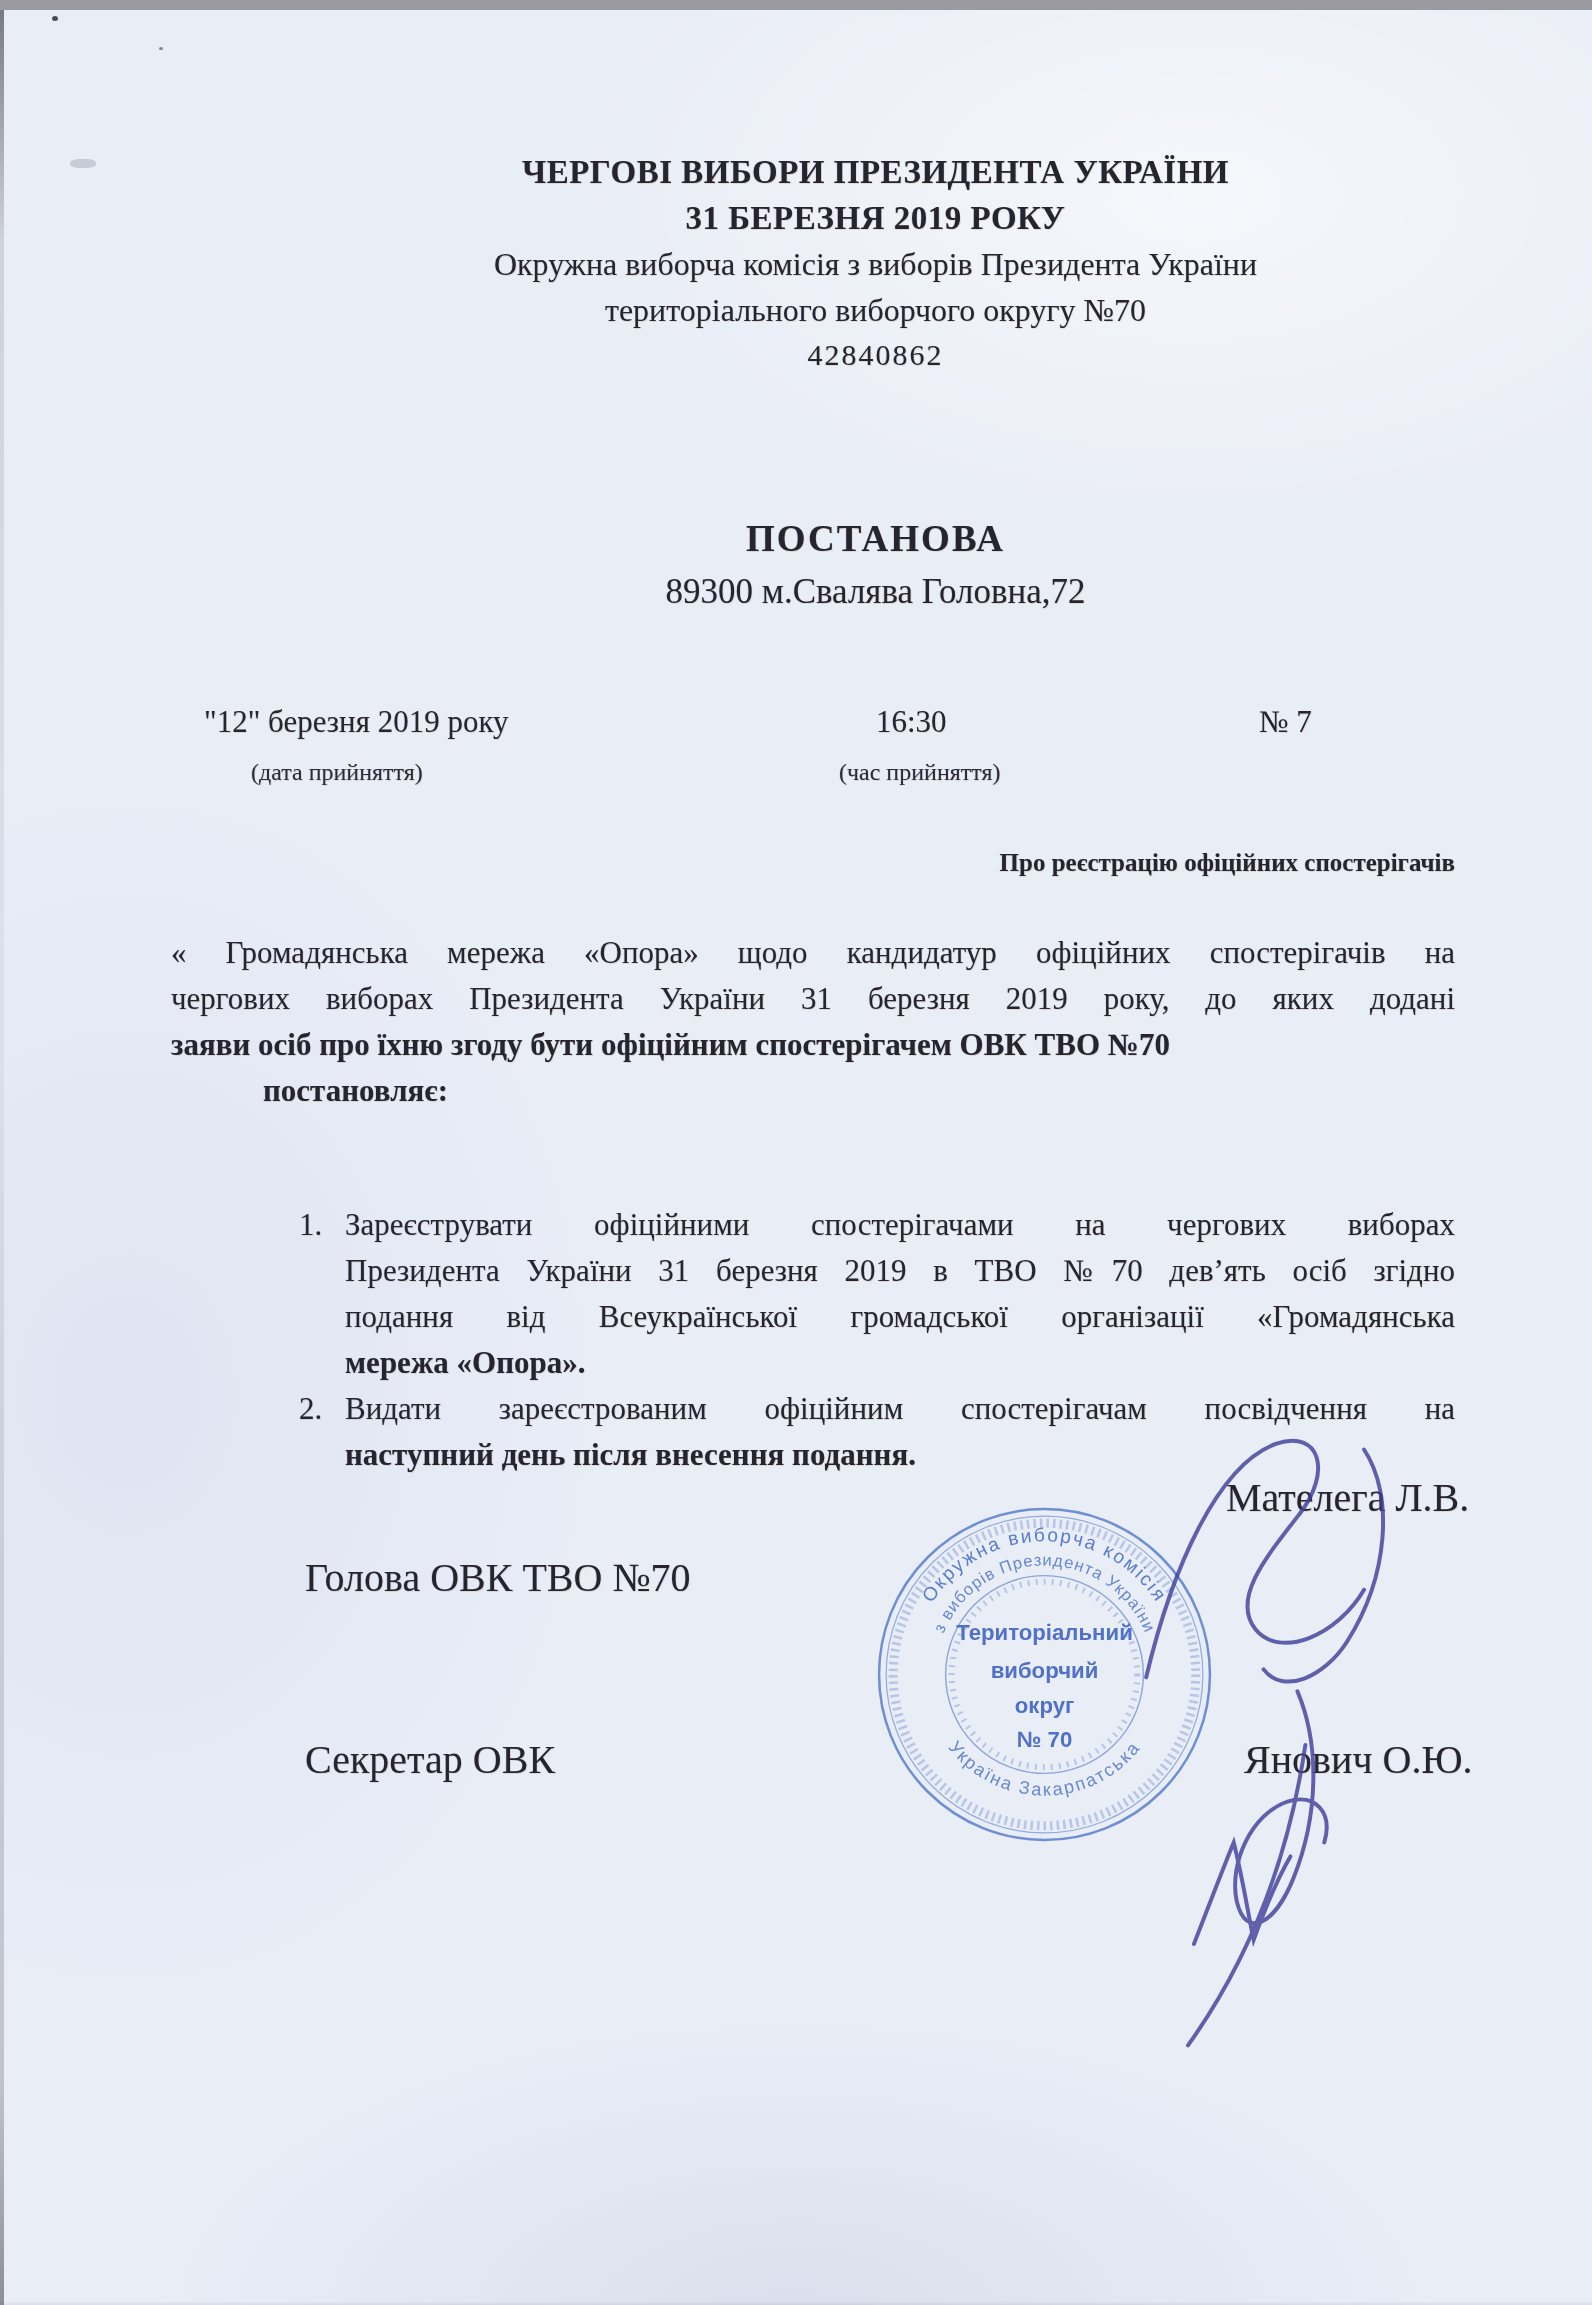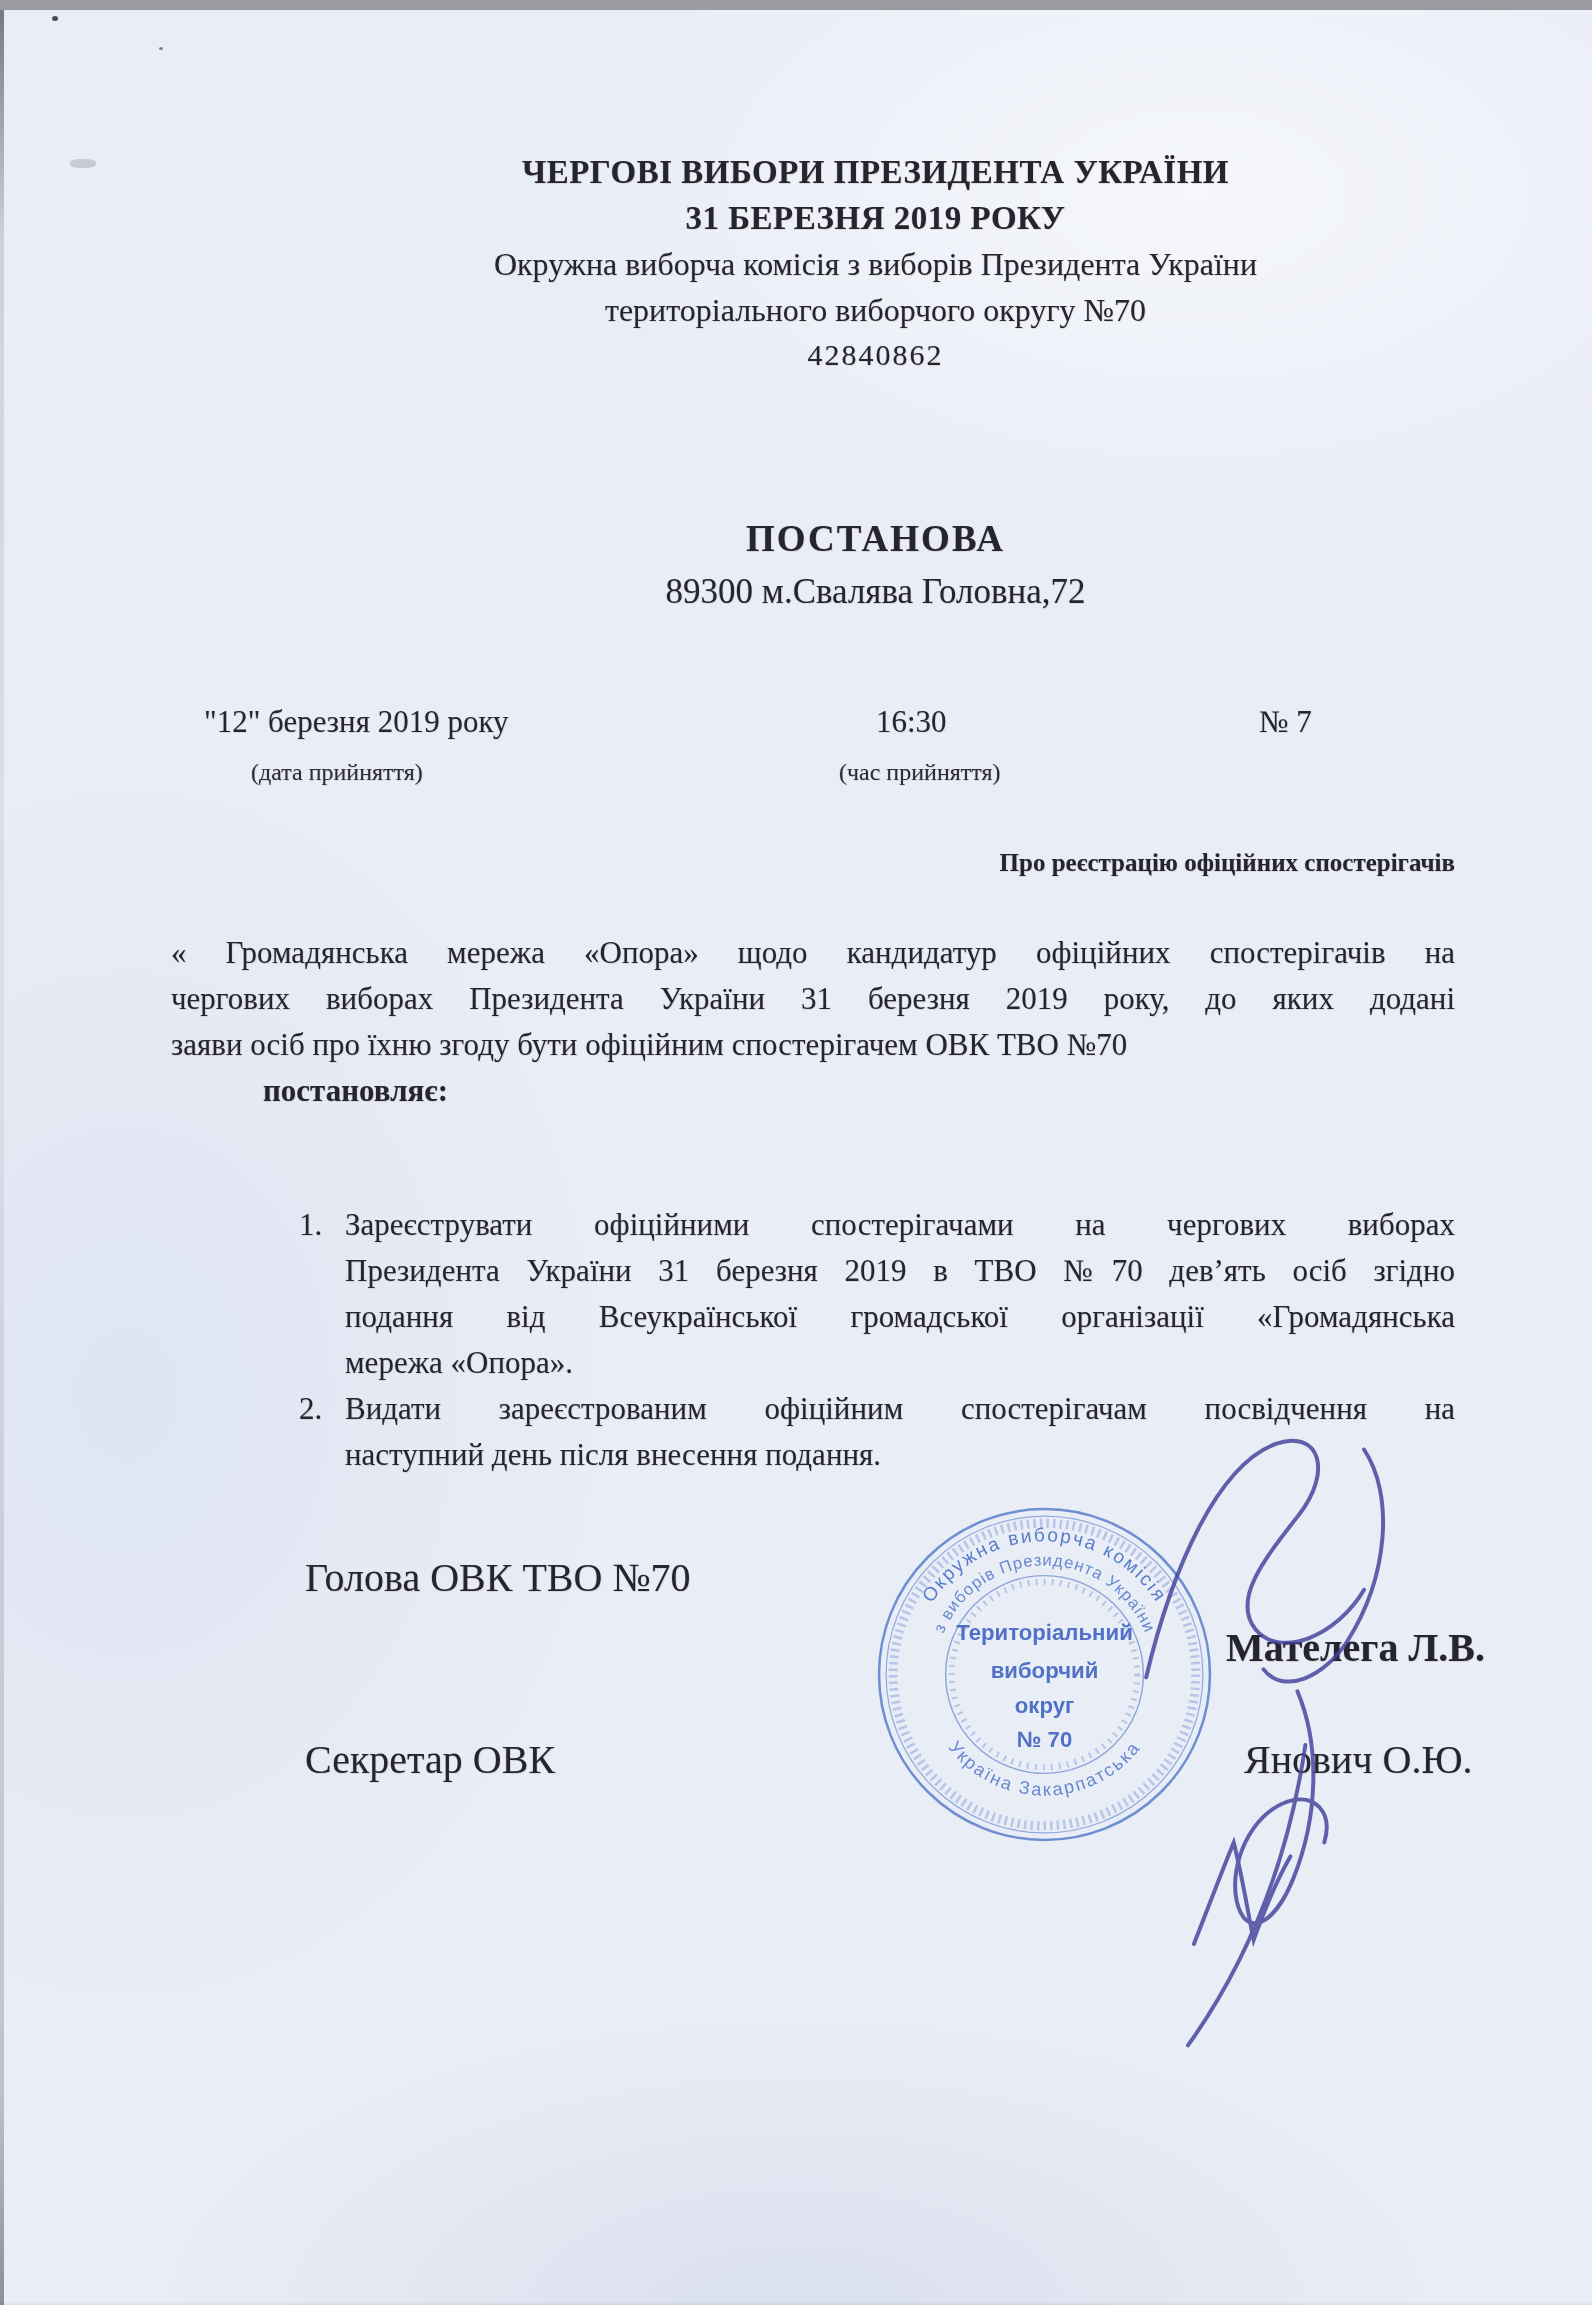--- a/index.html
+++ b/index.html
@@ -27,21 +27,21 @@
   #res-title{left:169px;top:507px;width:1413px;font-size:37px;font-weight:bold;letter-spacing:2px;}
   #res-addr{left:169px;top:562px;width:1413px;font-size:35px;}
   
   .meta{font-size:31px;}
   .caption{font-size:24px;color:#2c2a36;}
   
   #subject{left:171px;top:839px;width:1284px;font-size:25px;font-weight:bold;text-align:right;}
   
   #body-par{left:171px;top:920px;width:1284px;font-size:31px;line-height:46px;}
   .jl{text-align:justify;text-align-last:justify;}
-  .ll{text-align:left;}
+  .ll{text-align:left;font-weight:bold;}
   .indent{padding-left:92px;}
   .resolves{font-weight:bold;padding-left:92px;}
   
   #list{left:299px;top:1192px;width:1156px;font-size:31px;line-height:46px;}
   .li{display:flex;}
   .num{width:46px;flex:0 0 46px;}
   .li-lines{flex:1;}
   
   .sig{font-size:40px;}
   
@@ -97,21 +97,21 @@
     <div class="li">
       <span class="num">2.</span>
       <div class="li-lines">
         <div class="jl">Видати зареєстрованим офіційним спостерігачам посвідчення на</div>
         <div class="ll">наступний день після внесення подання.</div>
       </div>
     </div>
   </div>
 
   <div class="abs sig ink" style="left:305px;top:1544px;">Голова ОВК ТВО №70</div>
-  <div class="abs sig ink" style="left:1226px;top:1614px;font-weight:bold;">Мателега Л.В.</div>
+  <div class="abs sig ink" style="left:1226px;top:1464px;">Мателега Л.В.</div>
   <div class="abs sig ink" style="left:305px;top:1726px;">Секретар ОВК</div>
   <div class="abs sig ink" style="left:1244px;top:1726px;">Янович О.Ю.</div>
 
   <div class="abs" style="left:873px;top:1493px;width:343px;height:343px;opacity:.92;">
     <svg viewBox="0 0 340 340" width="343" height="343">
       <g fill="none" stroke="#4d74c9">
         <circle cx="170" cy="170" r="164" stroke-width="2.5" opacity=".85"></circle>
         <circle cx="170" cy="170" r="157" stroke-width="1.2" opacity=".6"></circle>
         <circle cx="170" cy="170" r="150" stroke-width="9" stroke-dasharray="2.5 4" opacity=".35"></circle>
         <circle cx="170" cy="170" r="98" stroke-width="1.4" opacity=".65"></circle>

